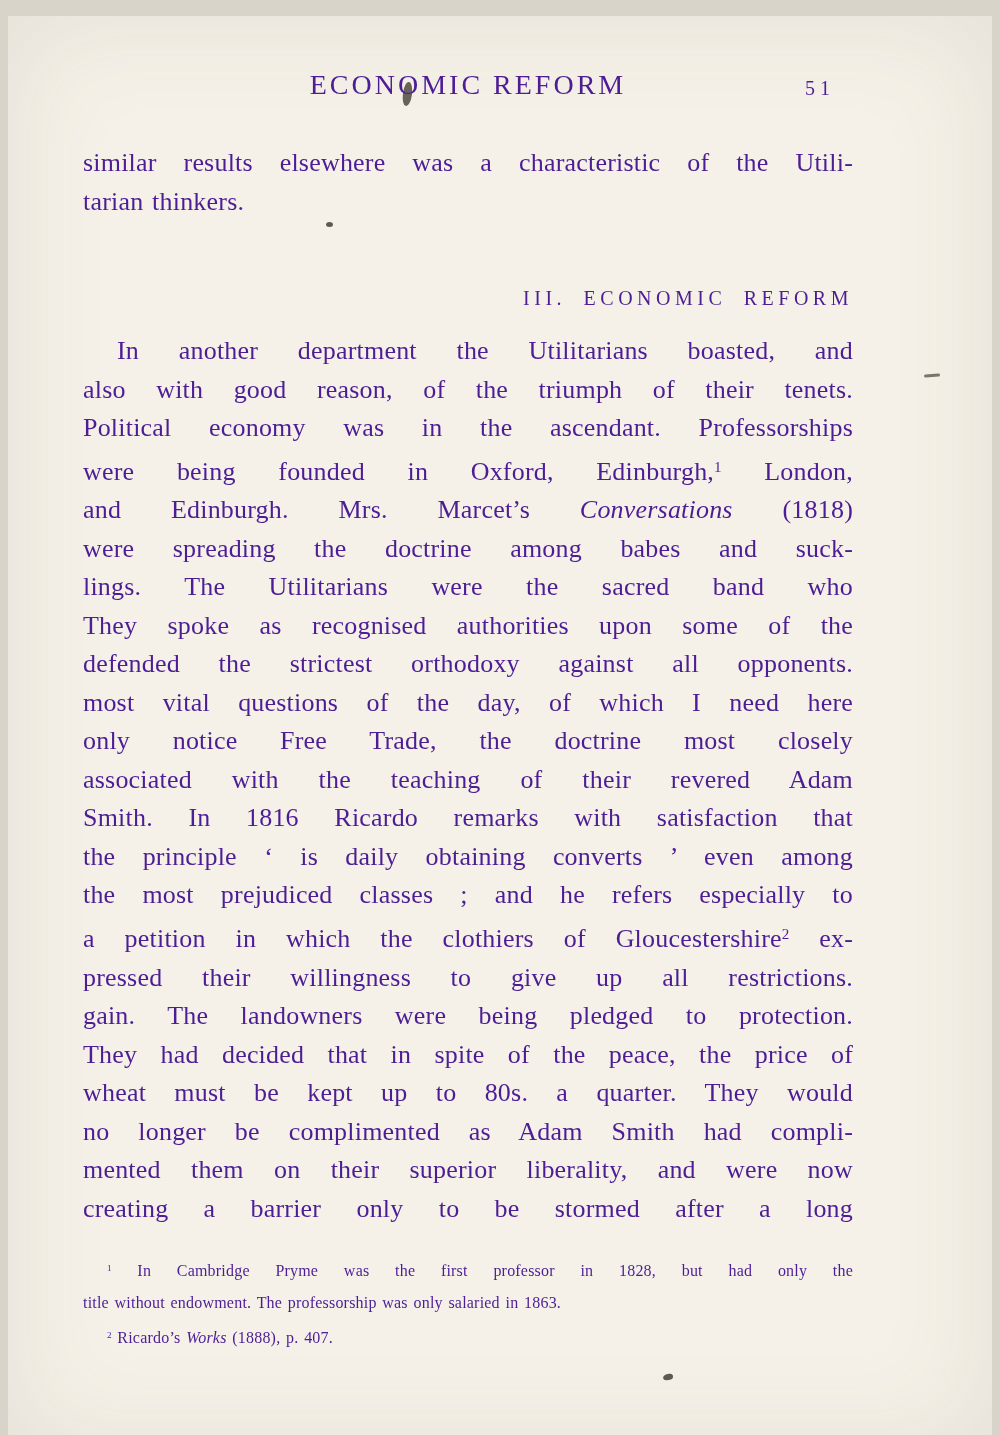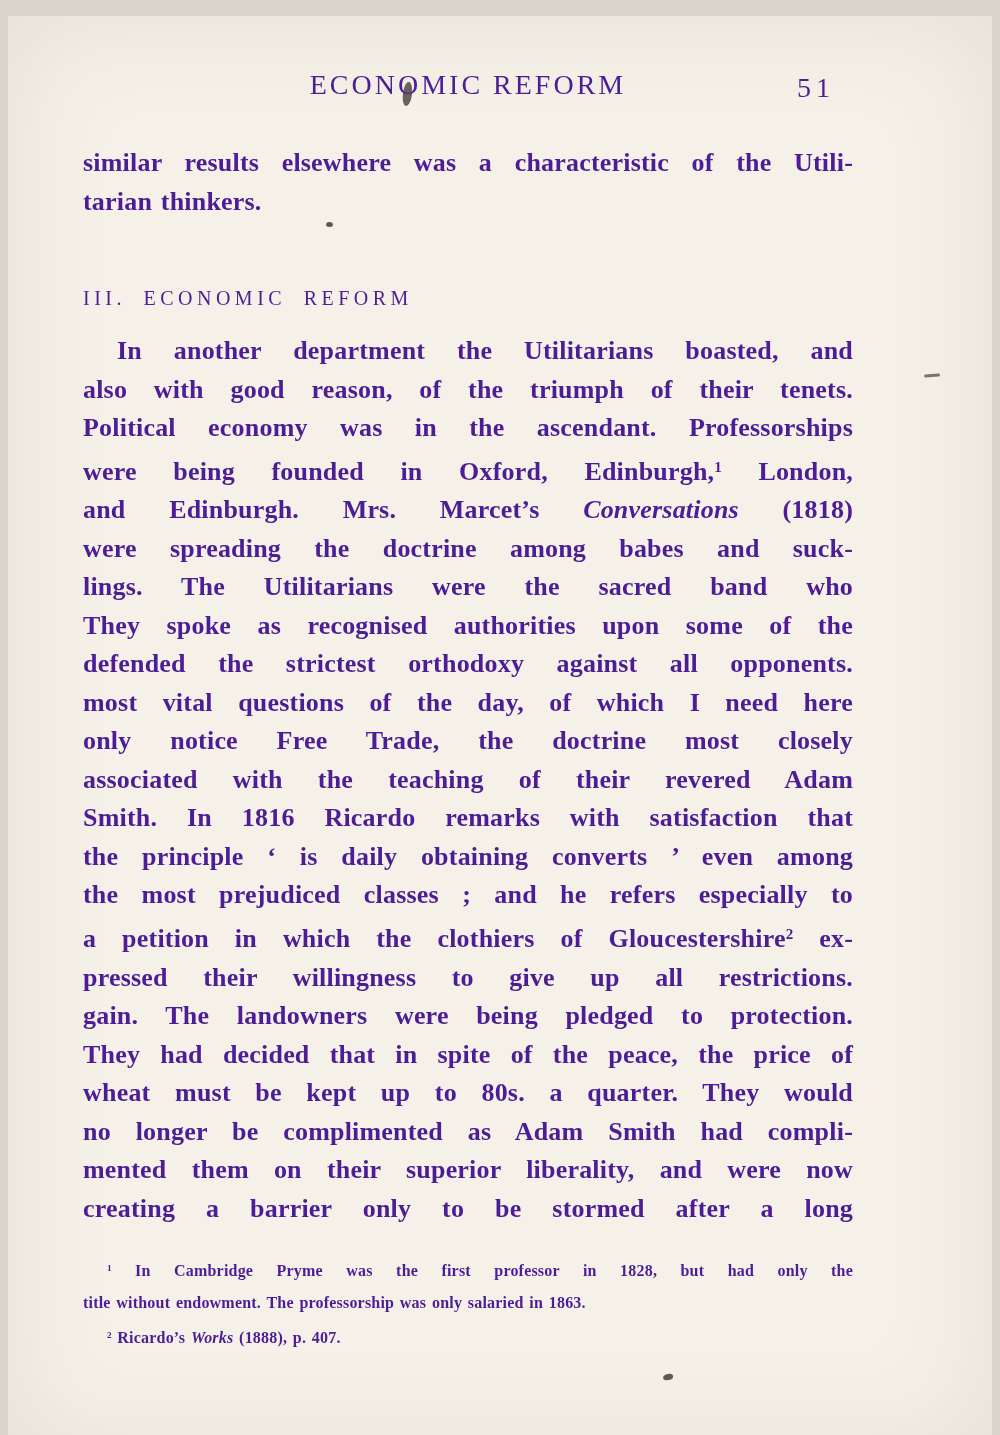--- a/index.html
+++ b/index.html
@@ -27,44 +27,43 @@
     text-align: center;
     font-size: 28px;
     letter-spacing: 3px;
     line-height: 34px;
     white-space: nowrap;
   }
   .page-num {
     position: absolute;
     right: 18px;
     top: 3px;
-    font-size: 28px;
+    font-size: 20px;
     letter-spacing: 5px;
   }
   
   .intro { margin-top: 40px; }
   
   .section-heading {
     margin: 66px 0 0 0;
     font-size: 20px;
     font-weight: normal;
     letter-spacing: 4.5px;
-    text-align: left;
+    text-align: right;
     word-spacing: 8px;
   }
   
   .body-par { margin-top: 22px; }
   
   .line {
     line-height: 38.5px;
     font-size: 26px;
     letter-spacing: 0.2px;
     word-spacing: 2px;
     text-align: left;
-    font-weight: bold;
   }
   .line.j {
     text-align: justify;
     text-align-last: justify;
     text-justify: inter-word;
   }
   .line.ind { text-indent: 34px; }
   .it { font-style: italic; }
   .sup {
     font-size: 0.58em;

